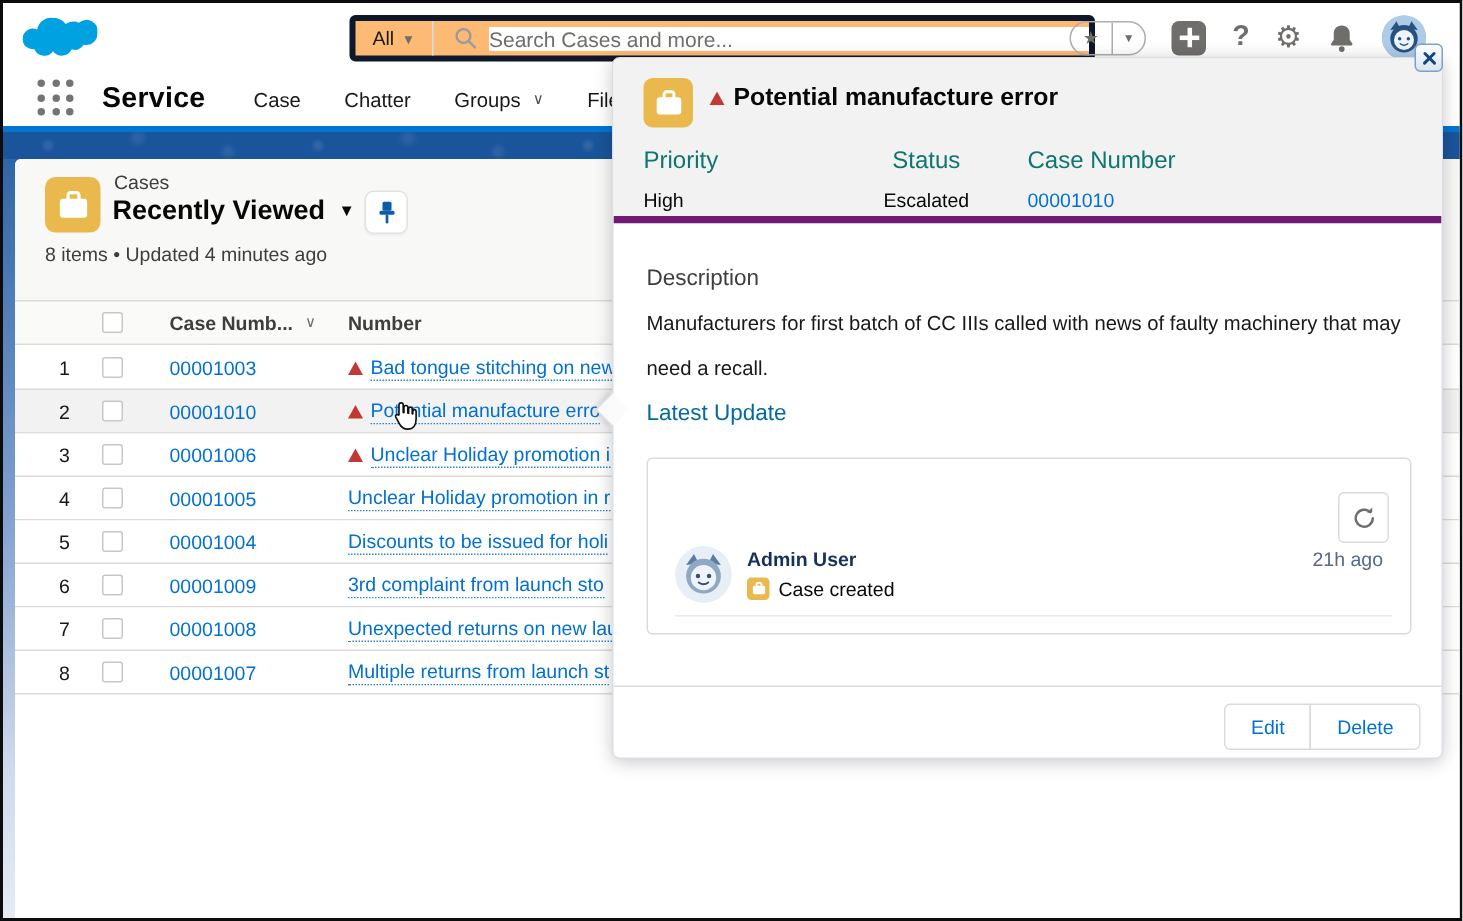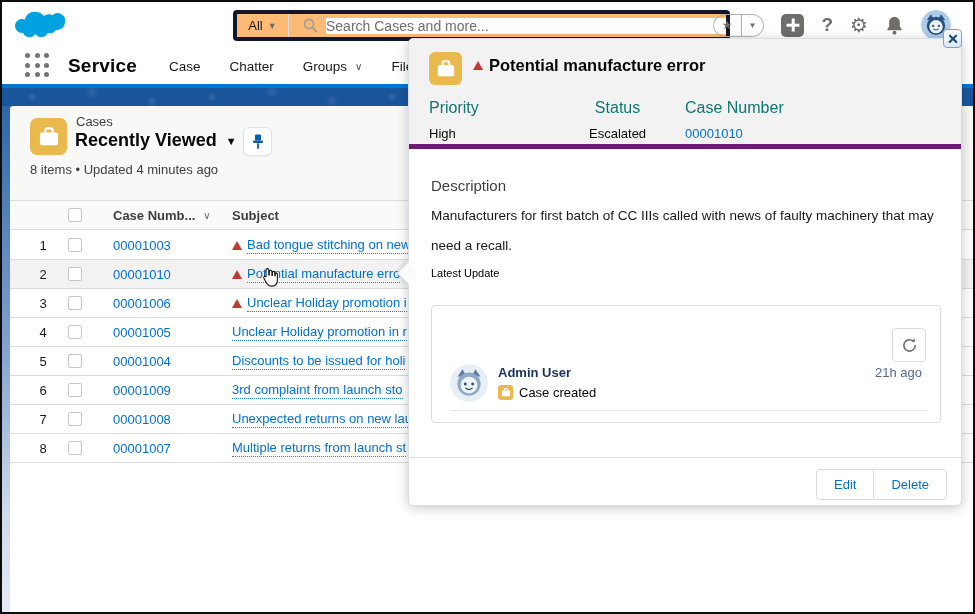--- a/index.html
+++ b/index.html
@@ -82,21 +82,21 @@
   .pop-titlerow { position:absolute; left:64px; top:17px; display:flex; align-items:center; gap:6px; }
   .pop-title { font-size:16.5px; font-weight:700; color:#080707; }
   .pop-fields { position:absolute; left:0; top:60px; right:0; }
   .pfield { position:absolute; top:0; }
   .pfield .lbl { font-size:16px; color:#0f766e; }
   .pfield .val { font-size:13px; color:#080707; margin-top:9px; }
   .pfield .val.link { color:#0070d2; cursor:pointer; }
   .pf0 { left:20px; } .pf1 { left:180px;text-align:center; } .pf2 { left:276px; }
   .desc-h { position:absolute; left:22px; top:138px; font-size:15px; color:#3e3e3c; }
   .desc-p { position:absolute; left:22px; top:162px; width:508px; font-size:13.5px; color:#181818; line-height:30px; }
-  .lu-h { position:absolute; left:22px; top:228px; font-size:11px; color:#000000; }
+  .lu-h { position:absolute; left:22px; top:228px; font-size:15px; color:#0369a1; }
   .lu-card { position:absolute; left:22px; top:266px; width:510px; height:118px; border:1px solid #dddbda; border-radius:4px; background:#fff; }
   .refreshbtn { position:absolute; right:14px; top:22px; width:34px; height:34px; border:1px solid #dddbda; border-radius:4px; background:#fff; display:flex; align-items:center; justify-content:center; cursor:pointer; }
   .feed-avatar { position:absolute; left:18px; top:58px; width:38px; height:38px; border-radius:50%; overflow:hidden; }
   .feed-name { position:absolute; left:66px; top:59px; font-size:13px; font-weight:700; color:#16325c; cursor:pointer; }
   .feed-mini { position:absolute; left:66px; top:79px; width:15px; height:15px; background:#e9b94d; border-radius:3px; display:flex; align-items:center; justify-content:center; }
   .feed-event { position:absolute; left:87px; top:79px; font-size:13px; color:#080707; }
   .feed-time { position:absolute; right:18px; top:59px; font-size:13px; color:#54698d; cursor:pointer; }
   .feed-div { position:absolute; left:18px; right:12px; bottom:11px; height:1px; background:#e8e8e7; }
   .pop-foot { position:absolute; left:0; right:0; top:418px; height:49px; border-top:1px solid #dddbda; }
   .btngroup { position:absolute; right:14px; top:11px; display:flex; }
@@ -216,21 +216,21 @@
         </div>
         <div class="meta">8 items • Updated 4 minutes ago</div>
       </div>
 
       <div class="thead">
         <div class="checkbox cb-pos"></div>
         <div class="th-case">
           <span>Case Numb...</span>
           <span class="chev">∨</span>
         </div>
-        <div class="th-subj">Subject</div>
+        <div class="th-subj">Number</div>
       </div>
 
       <div class="trow" style="top:125px">
         <span class="rownum">1</span>
         <div class="checkbox cb-pos"></div>
         <a class="caselink">00001003</a>
         <div class="subjwrap">
             <span class="esc-tri"></span>
             <a class="subjlink">Bad tongue stitching on new</a>
           </div>

